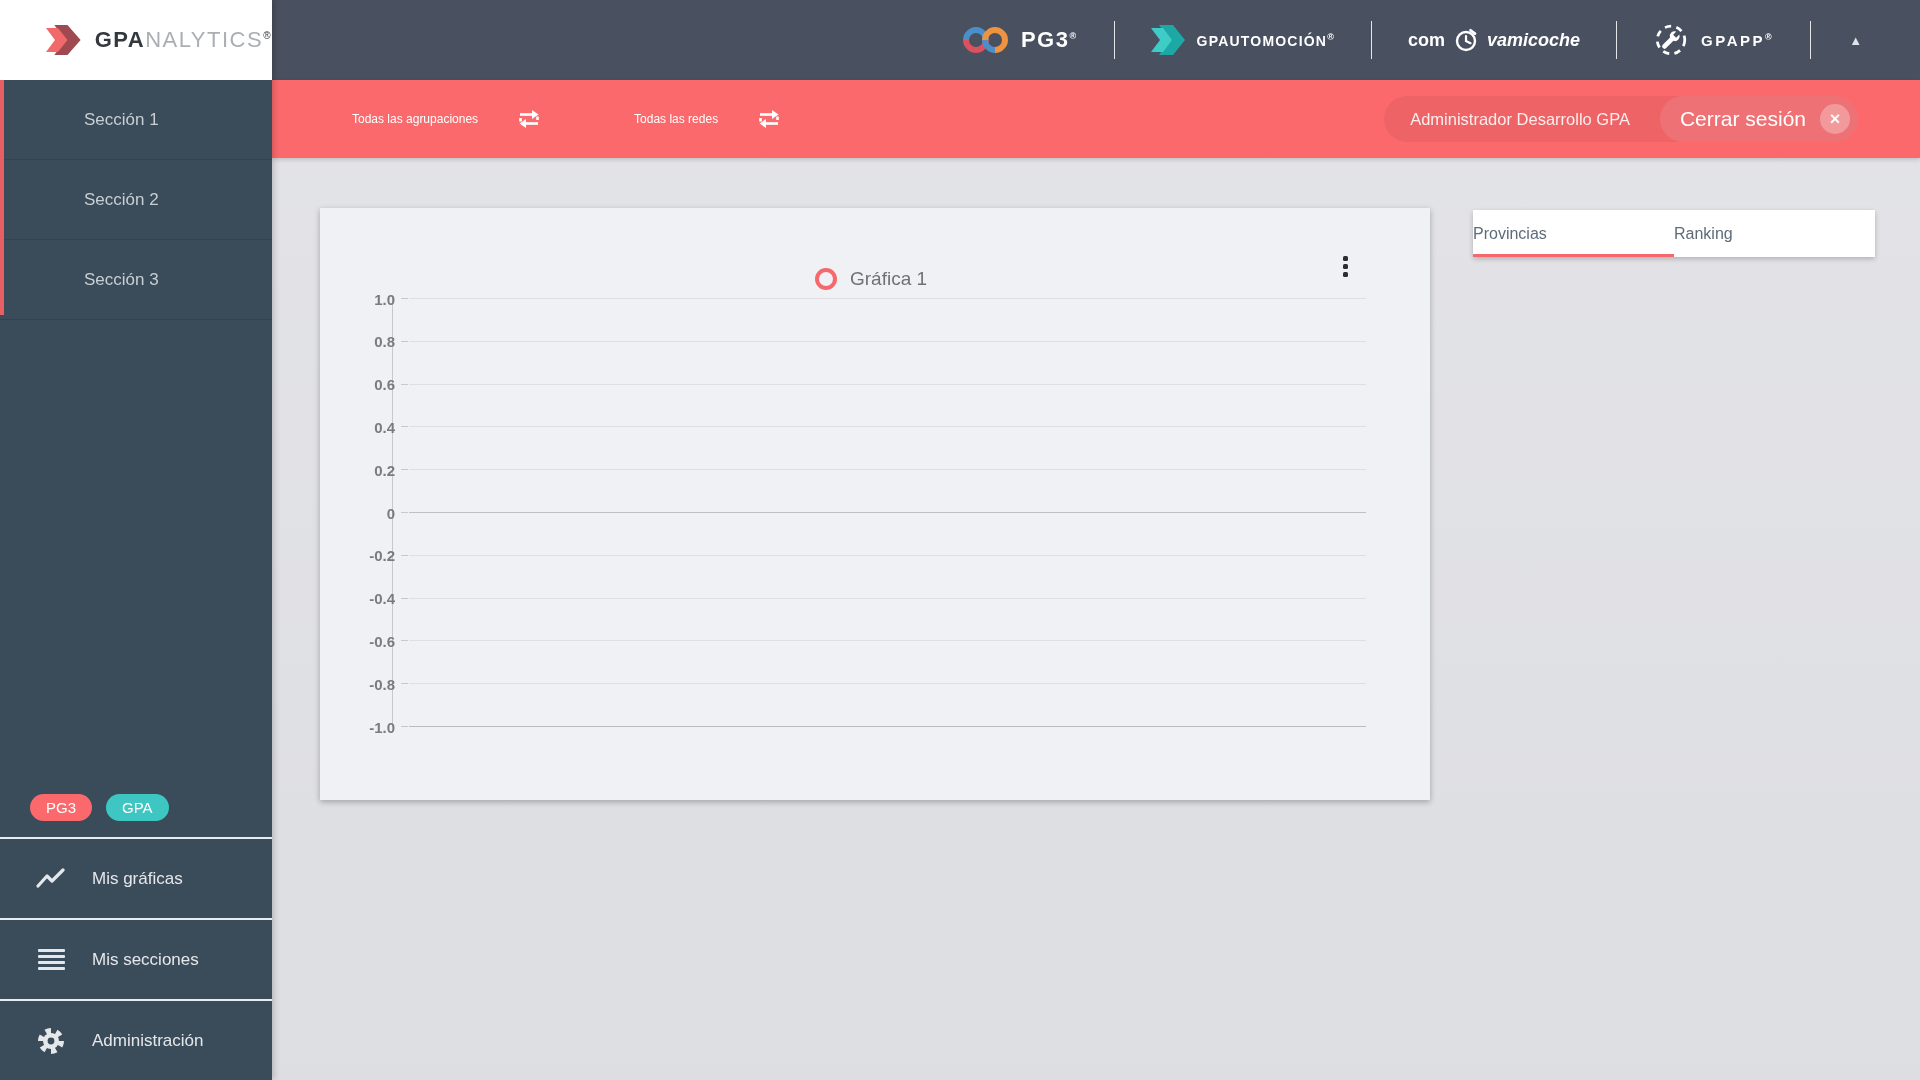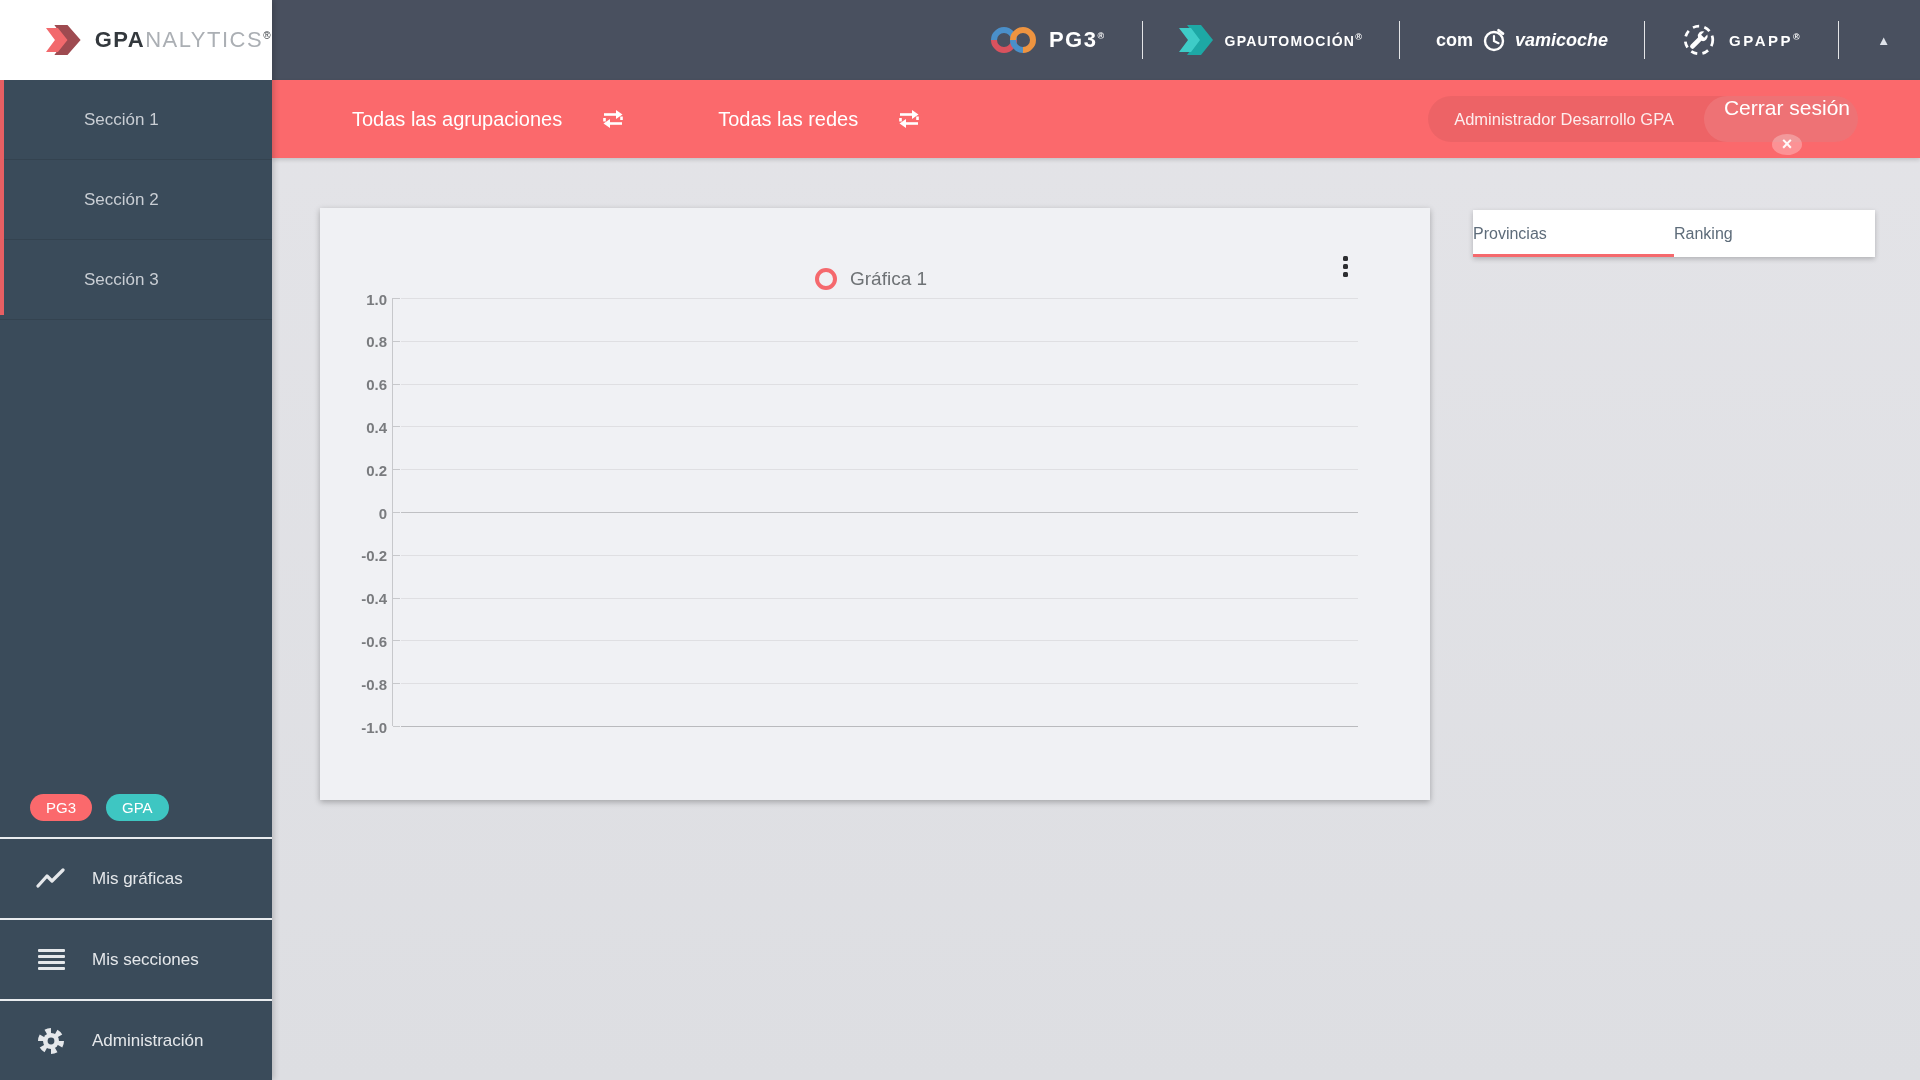--- a/index.html
+++ b/index.html
@@ -37,21 +37,21 @@
     color:#E5E8EB; font-size:17px; cursor:pointer; flex:none;
   }
   .icon-box { width:30px; display:flex; justify-content:center; align-items:center; }
   .hamburger { display:flex; flex-direction:column; gap:2.6px; }
   .hamburger i { display:block; width:27px; height:3.2px; background:#E5E8EB; border-radius:1px; }
 
   
   .header {
     position:absolute; left:272px; top:0; width:1648px; height:80px;
     background:#49505F; display:flex; align-items:center; justify-content:flex-end;
-    padding-right:30px;
+    padding-right:58px;
   }
   .brand { display:flex; align-items:center; gap:12px; color:#fff; white-space:nowrap; }
   .hdivider { width:1px; height:38px; background:rgba(255,255,255,0.85); margin:0 36px; flex:none; }
   .brand-pg3-text { font-size:22px; font-weight:bold; letter-spacing:1.5px; }
   .brand-pg3-text sup, .brand-auto-text sup, .brand-gpapp-text sup { font-size:9px; }
   .brand-auto-text { font-size:14px; font-weight:bold; letter-spacing:1.2px; }
   .brand-com-text { font-size:18px;text-align:right; }
   .brand-com-text .pre { font-weight:600; }
   .brand-com-text .post { font-style:italic; font-weight:bold; }
   .brand-gpapp-text { font-size:15px; font-weight:600; letter-spacing:2.5px; }
@@ -60,48 +60,48 @@
   .pg3-logo .ring.l { left:0; border-color:#4A8FC9 #4A8FC9 #D9525E #D9525E; transform:rotate(-45deg); }
   .pg3-logo .ring.r { left:19px; border-color:#EE9440 #EE9440 #4A8FC9 #EE9440; transform:rotate(45deg); }
   .collapse-btn { margin-left:2px; color:#DFE3EA; font-size:13px; cursor:pointer; }
 
   
   .filter-bar {
     position:absolute; left:272px; top:80px; width:1648px; height:78px;
     background:#FB696C; display:flex; align-items:center; padding-left:80px; z-index:4;
     box-shadow:0 2px 4px rgba(0,0,0,0.15);
   }
-  .filter-label { color:#fff; font-size:20px; cursor:pointer; }
+  .filter-label { color:#fff; font-size:12px; cursor:pointer; }
   .swap-btn { margin-left:38px; cursor:pointer; display:flex; }
   .filter-gap { margin-left:92px; }
   .user-pill {
     margin-left:auto; margin-right:62px; height:46px; background:rgba(0,0,0,0.055);
     border-radius:23px; display:flex; align-items:center; padding-left:26px; gap:8px;
   }
   .user-name { color:#FDEDED; font-size:16.5px; margin-right:22px; }
-  .logout-chip { height:46px; background:rgba(255,255,255,0.10); border-radius:23px; display:flex; align-items:center; gap:14px; padding:0 8px 0 20px; cursor:pointer;flex-direction:column; }
+  .logout-chip { height:46px; background:rgba(255,255,255,0.10); border-radius:23px; display:flex; align-items:center; gap:14px; padding:0 8px 0 20px; cursor:pointer; }
   .logout-label { color:#fff; font-size:21px; }
   .close-circle {
     width:30px; height:30px; border-radius:50%; background:rgba(255,255,255,0.28);
     color:rgba(255,255,255,0.95); display:flex; align-items:center; justify-content:center;
     font-size:18px; font-weight:bold; cursor:pointer;
   }
 
   
   .chart-card {
     position:absolute; left:320px; top:208px; width:1110px; height:592px;
     background:#F0F1F4; box-shadow:0 2px 6px rgba(0,0,0,0.28);
   }
   .kebab { position:absolute; top:44px; right:78px; display:flex; flex-direction:column; gap:3px; cursor:pointer; padding:4px; }
   .kebab i { width:5px; height:5px; background:#2D2E31; border-radius:1.5px; display:block; }
   .legend { position:absolute; top:60px; left:72px; width:958px; display:flex; justify-content:center; align-items:center; gap:13px; cursor:pointer; }
   .legend-circle { width:22px; height:22px; border:4px solid #F5696D; border-radius:50%; flex:none; }
   .legend-label { font-size:19px; color:#6E7275; }
   .plot { position:absolute; left:72px; top:90px; width:958px; height:428px; border-left:1px solid #C7C8CB; }
-  .grid-row { position:absolute; left:8px; width:100%; height:1px; background:#DFDFE2;font-weight:bold; }
+  .grid-row { position:absolute; left:16px; width:100%; height:1px; background:#DFDFE2;font-weight:bold; }
   .grid-row.zero { background:#BFC0C3; }
   .grid-row.floor { background:#B9BABD; }
   .grid-row::before { content:""; position:absolute; left:-8px; width:7px; height:1px; background:#C7C8CB; top:0; }
   .ylabel { position:absolute; right:calc(100% + 14px); top:50%; transform:translateY(-50%); font-size:15px; color:#797B7E; white-space:nowrap; }
 
   
   .side-panel { position:absolute; left:1473px; top:210px; width:402px; box-shadow:0 2px 5px rgba(0,0,0,0.22); }
   .tabs { height:47px; background:#fff; display:flex; }
   .tab { flex:1; display:flex; align-items:center; justify-content:flex-start; font-size:16px; color:#5E6C7A; position:relative; cursor:pointer; }
   .tab.active::after { content:""; position:absolute; left:0; right:0; bottom:0; height:3px; background:#F5696D; }

